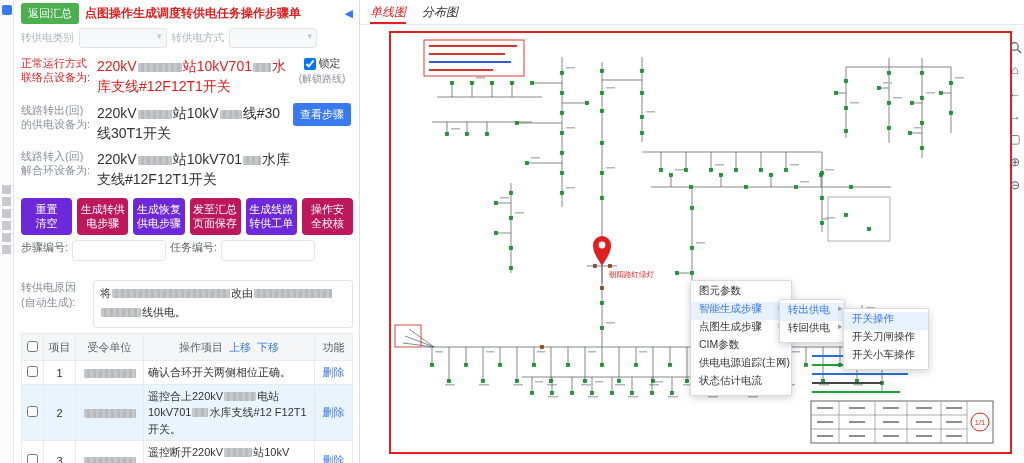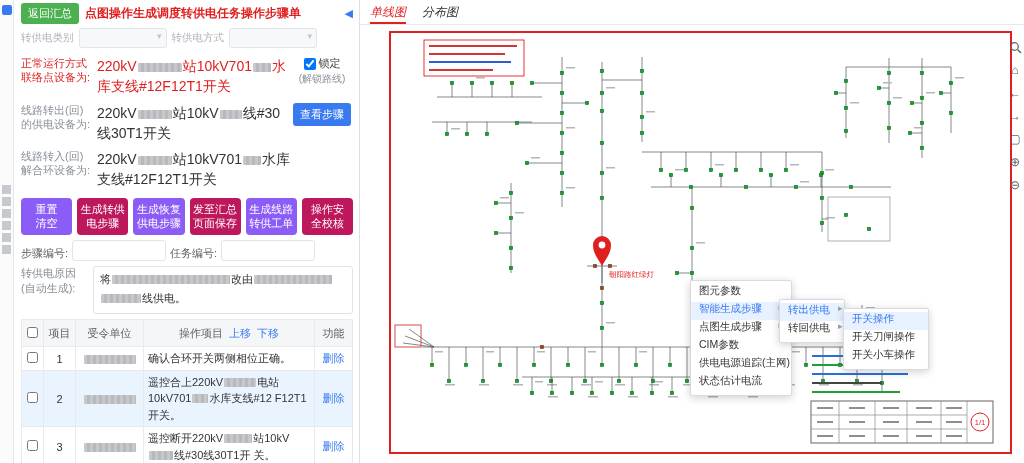--- a/index.html
+++ b/index.html
@@ -31,24 +31,24 @@
   .dev-val{flex:1;font-size:14px;line-height:1.45;color:#333;}
   .mask{display:inline-block;height:9px;background:repeating-linear-gradient(90deg,#c6c8cb 0 3px,#b7b9bd 3px 6px);border-radius:1px;vertical-align:-1px;margin:0 1px;}
   .dev-side{width:62px;flex:none;text-align:center;}
   .lock-line{font-size:11px;color:#333;display:flex;align-items:center;gap:3px;justify-content:center;}
   .lock-line input{width:12px;height:12px;margin:0;}
   .lock-sub{font-size:10px;color:#8a9099;margin-top:1px;}
   .btn-view{background:#3a7af0;color:#fff;border:none;border-radius:3px;font-size:11px;padding:4px 7px;cursor:pointer;}
 
   .actions{display:flex;gap:5px;margin:5px 0;}
   .action{flex:1;border:none;border-radius:4px;color:#fff;font-size:11px;line-height:1.25;padding:5px 1px;cursor:pointer;}
-  .action.purple{background:#8b5cf6;}
+  .action.purple{background:#6d28d9;}
   .action.blue{background:#be185d;}
 
-  .codes{display:flex;align-items:flex-end;gap:4px;margin:2px 0 5px;font-size:11px;color:#606266;}
+  .codes{display:flex;align-items:flex-start;gap:4px;margin:2px 0 19px;font-size:11px;color:#606266;}
   .codes input{width:88px;height:17px;border:1px solid #e1e4e9;border-radius:3px;}
 
   .reason{display:flex;gap:6px;margin-bottom:5px;}
   .reason-label{width:66px;flex:none;font-size:11px;color:#8a9099;line-height:1.3;}
   .reason-box{flex:1;border:1px solid #e1e4e9;border-radius:3px;min-height:40px;padding:3px 6px;font-size:11px;line-height:1.7;}
 
   table.ops{width:100%;border-collapse:collapse;font-size:11px;table-layout:fixed;}
   .ops th,.ops td{border:1px solid #e8eaee;padding:3px 4px;vertical-align:middle;}
   .ops th{background:#f5f6f8;color:#606266;font-weight:normal;text-align:center;height:20px;overflow:hidden;white-space:nowrap;}
   .ops td.center{text-align:center;}

